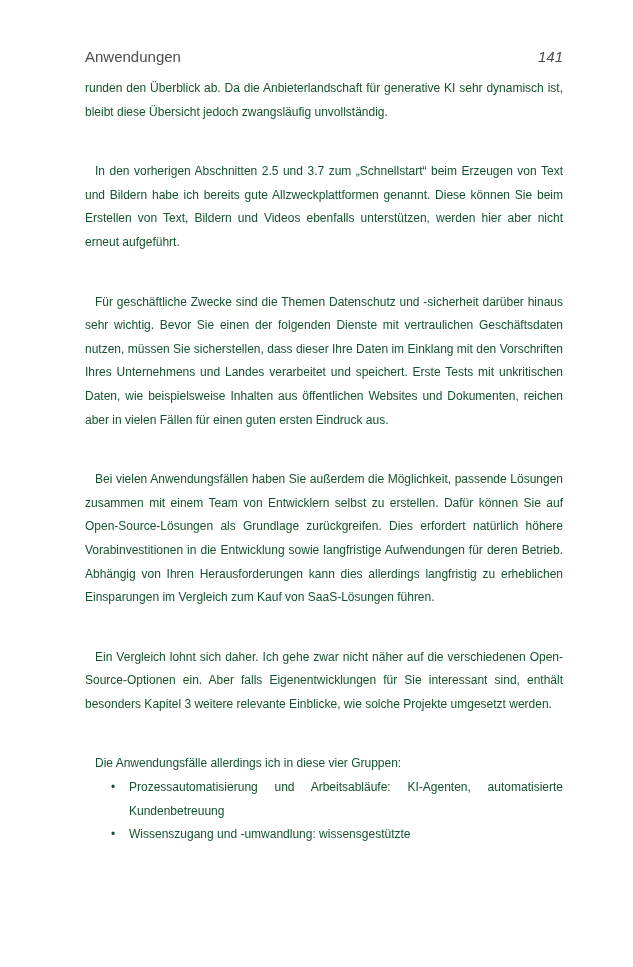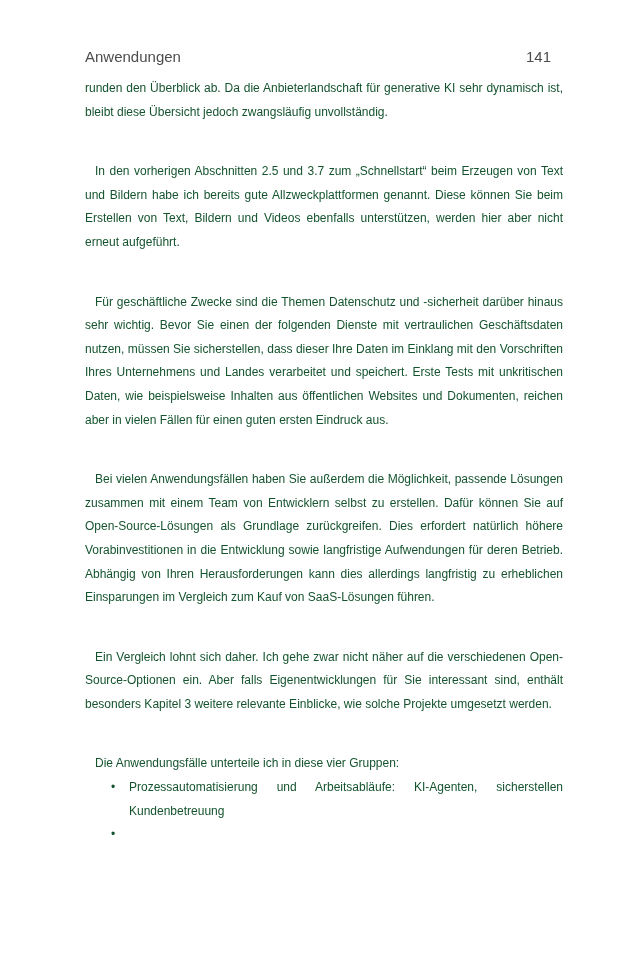--- a/index.html
+++ b/index.html
@@ -25,22 +25,23 @@
     font-size: 15px;
     line-height: 18px;
     color: #4d4d4d;
   }
   .running-header .header-title {
     display: block;
     text-align: left;
   }
   .running-header .page-number {
     position: absolute;
-    right: 12px;
+    right: 0;
     top: 0;
+    font-style: italic;
   }
   .body-text {
     position: absolute;
     top: 77px;
     left: 85px;
     width: 478px;
     font-size: 12px;
     line-height: 23.6px;
     text-align: justify;
     color: #14532d;
@@ -78,26 +79,27 @@
     <span class="header-title">Anwendungen</span>
     <span class="page-number">141</span>
   </div>
 
   <div class="body-text">
     <p class="para">runden den Überblick ab. Da die Anbieterlandschaft für generative KI sehr dynamisch ist, bleibt diese Übersicht jedoch zwangsläufig unvollständig.</p>
     <p class="para indent">In den vorherigen Abschnitten 2.5 und 3.7 zum „Schnellstart“ beim Erzeugen von Text und Bildern habe ich bereits gute Allzweckplattformen genannt. Diese können Sie beim Erstellen von Text, Bildern und Videos ebenfalls unterstützen, werden hier aber nicht erneut aufgeführt.</p>
     <p class="para indent">Für geschäftliche Zwecke sind die Themen Datenschutz und -sicherheit darüber hinaus sehr wichtig. Bevor Sie einen der folgenden Dienste mit vertraulichen Geschäftsdaten nutzen, müssen Sie sicherstellen, dass dieser Ihre Daten im Einklang mit den Vorschriften Ihres Unternehmens und Landes verarbeitet und speichert. Erste Tests mit unkritischen Daten, wie beispielsweise Inhalten aus öffentlichen Websites und Dokumenten, reichen aber in vielen Fällen für einen guten ersten Eindruck aus.</p>
     <p class="para indent">Bei vielen Anwendungsfällen haben Sie außerdem die Möglichkeit, passende Lösungen zusammen mit einem Team von Entwicklern selbst zu erstellen. Dafür können Sie auf Open-Source-Lösungen als Grundlage zurückgreifen. Dies erfordert natürlich höhere Vorabinvestitionen in die Entwicklung sowie langfristige Aufwendungen für deren Betrieb. Abhängig von Ihren Herausforderungen kann dies allerdings langfristig zu erheblichen Einsparungen im Vergleich zum Kauf von SaaS-Lösungen führen.</p>
     <p class="para indent">Ein Vergleich lohnt sich daher. Ich gehe zwar nicht näher auf die verschiedenen Open-Source-Optionen ein. Aber falls Eigenentwicklungen für Sie interessant sind, enthält besonders Kapitel 3 weitere relevante Einblicke, wie solche Projekte umgesetzt werden.</p>
-    <p class="para indent">Die Anwendungsfälle unterteile ich in diese vier Gruppen:</p>
+    <p class="para indent">Die Anwendungsfälle allerdings ich in diese vier Gruppen:</p>
 
     <ul class="bullet-list">
       <li>
         <span class="bullet-glyph">•</span>
-        <span class="li-text">Prozessautomatisierung und Arbeitsabläufe: KI-Agenten, sicherstellen Kundenbetreuung</span>
+        <span class="li-text">Prozessautomatisierung und Arbeitsabläufe: KI-Agenten, automatisierte Kundenbetreuung</span>
       </li>
       <li>
         <span class="bullet-glyph">•</span>
+        <span class="li-text">Wissenszugang und -umwandlung: wissensgestützte</span>
       </li>
     </ul>
   </div>
 
 </div>
 
 </body></html>

